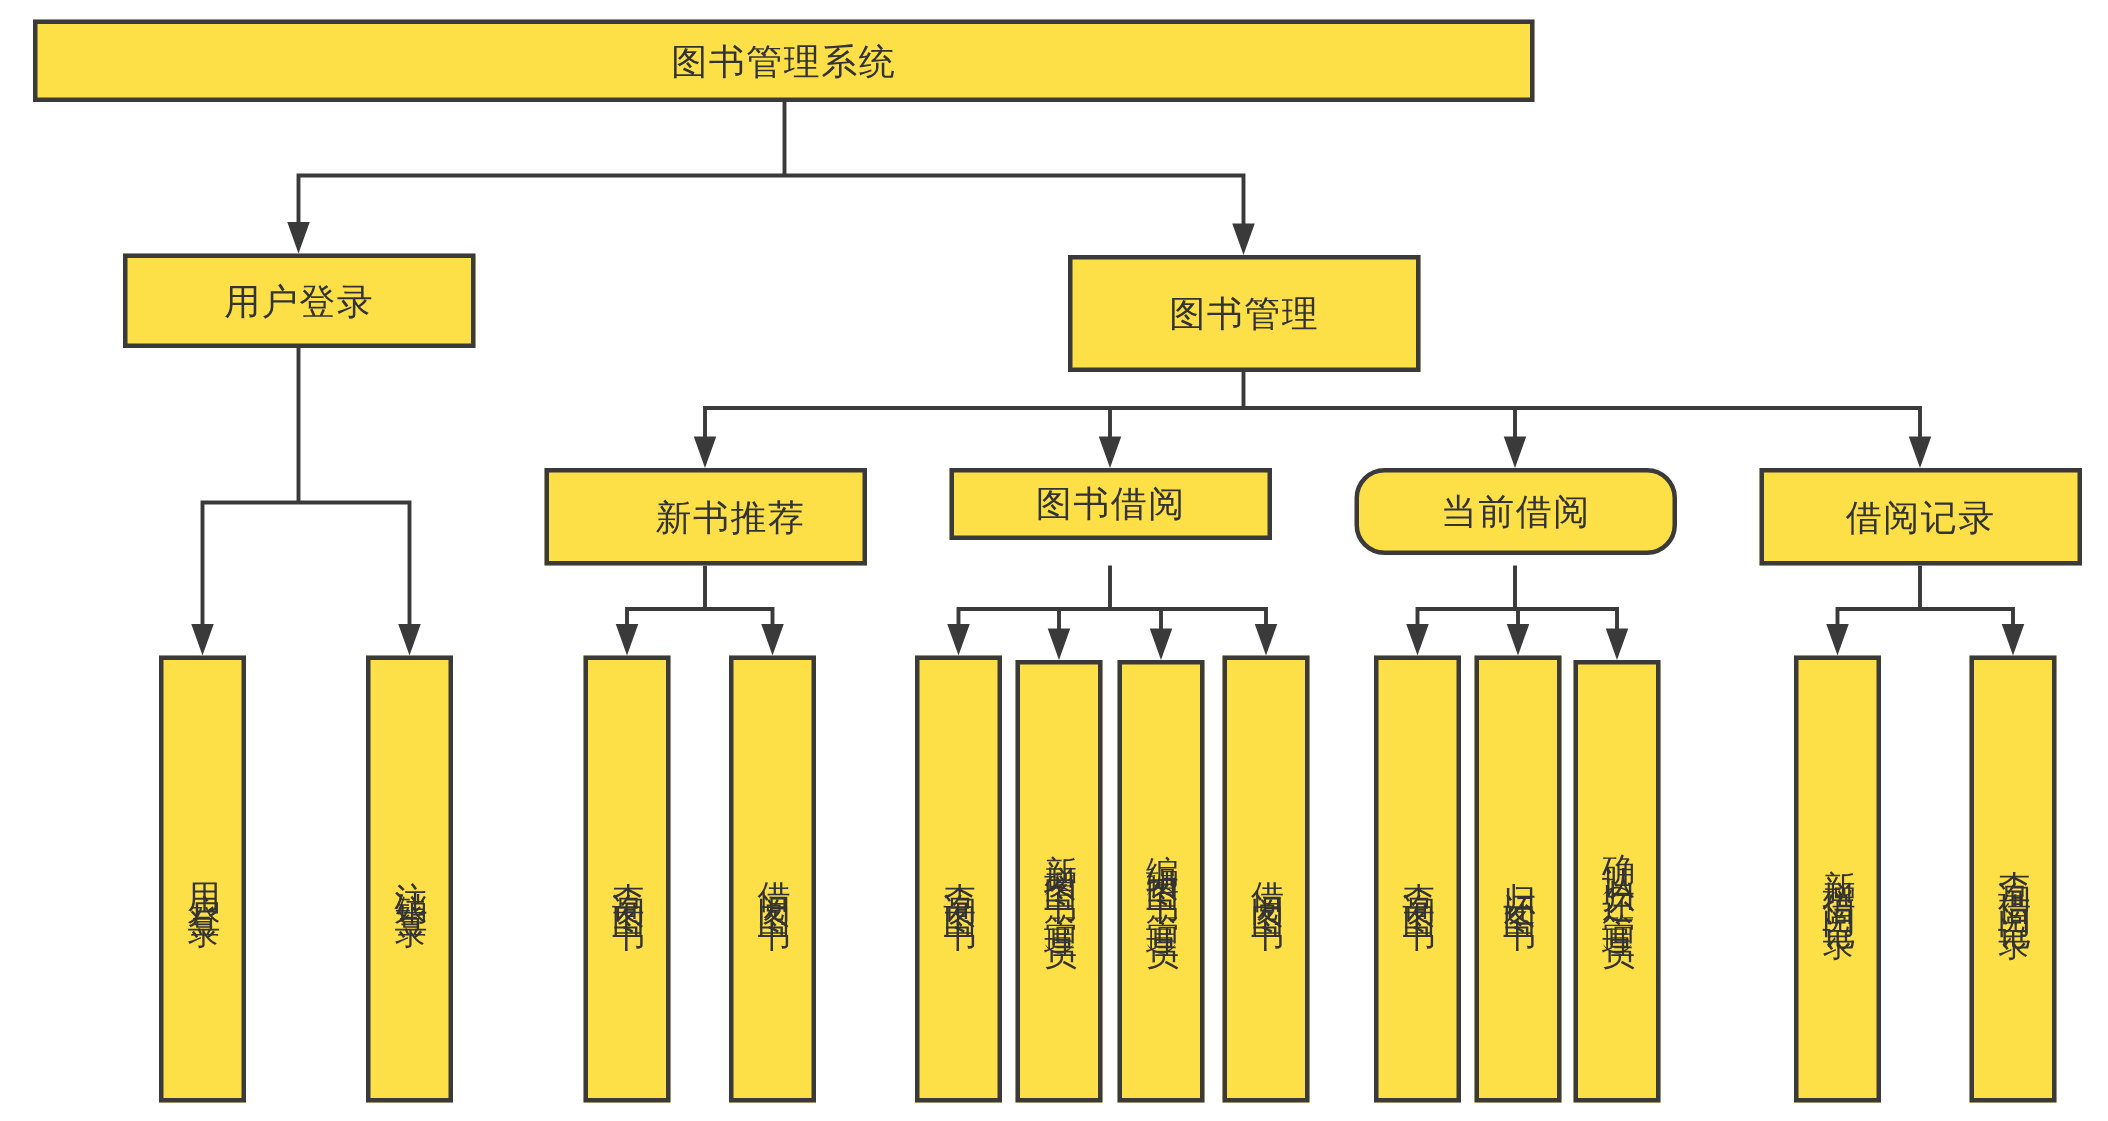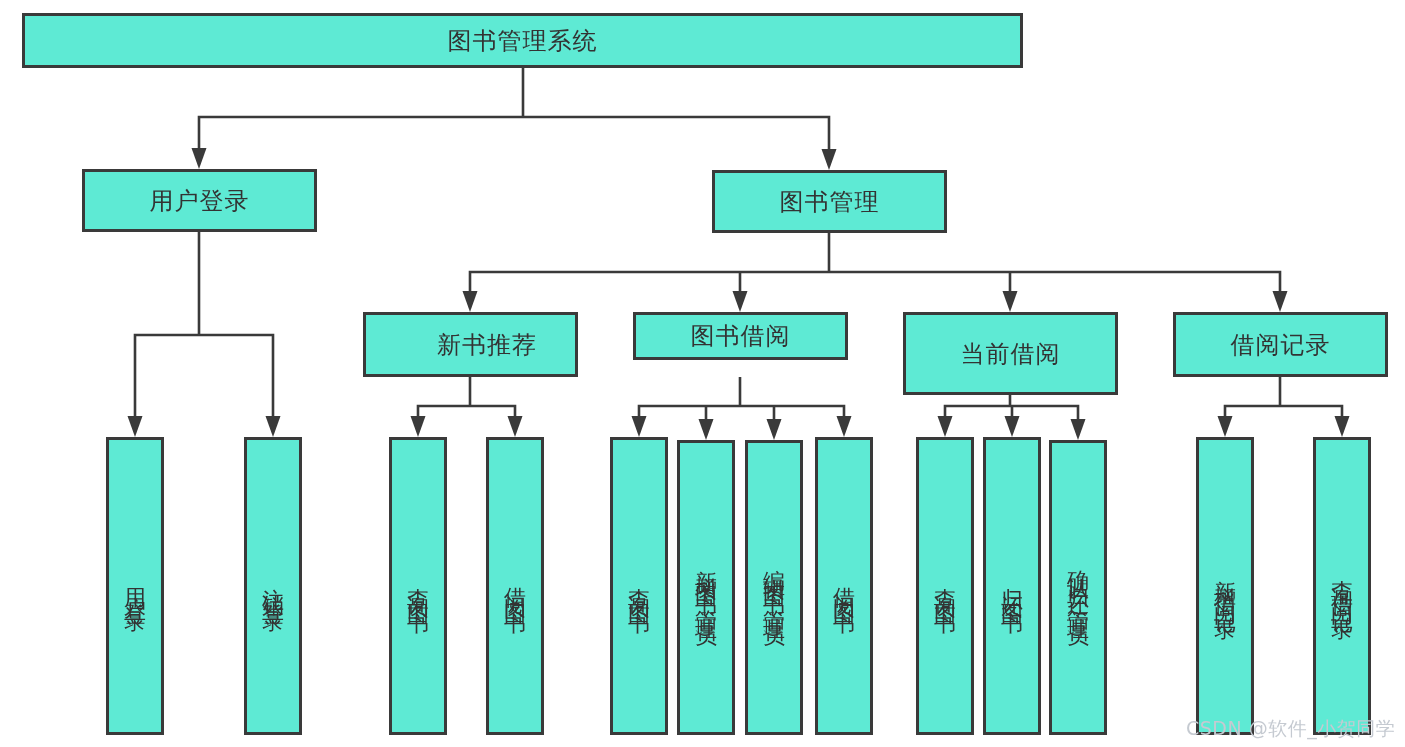--- a/index.html
+++ b/index.html
@@ -14,21 +14,21 @@
   }
   .wires {
     position: absolute;
     left: 0; top: 0;
     width: 1405px; height: 747px;
     z-index: 1;
   }
   .node {
     position: absolute;
     box-sizing: border-box;
-    background: #5eead4;
+    background: #fde047;
     border: 3px solid #3a3a3a;
     display: flex;
     align-items: center;
     justify-content: center;
     z-index: 2;
   }
   .hlabel {
     font-size: 24px;
     letter-spacing: 1px;
     color: #333333;
@@ -104,31 +104,31 @@
     </g>
   </svg>
 
   <div class="node" style="left:22px; top:13px; width:1001px; height:55px;">
     <span class="hlabel">图书管理系统</span>
   </div>
 
   <div class="node" style="left:82px; top:169px; width:235px; height:63px;">
     <span class="hlabel">用户登录</span>
   </div>
-  <div class="node" style="left:712px; top:170px; width:235px; height:63px;">
+  <div class="node" style="left:712px; top:170px; width:235px; height:78px;">
     <span class="hlabel">图书管理</span>
   </div>
 
   <div class="node" style="left:363px; top:312px; width:215px; height:65px;padding-left:33px;">
     <span class="hlabel">新书推荐</span>
   </div>
   <div class="node" style="left:633px; top:312px; width:215px; height:48px;">
     <span class="hlabel">图书借阅</span>
   </div>
-  <div class="node" style="left:903px; top:312px; width:215px; height:83px;">
+  <div class="node" style="left:903px; top:312px; width:215px; height:58px;border-radius:20px;">
     <span class="hlabel">当前借阅</span>
   </div>
   <div class="node" style="left:1173px; top:312px; width:215px; height:65px;">
     <span class="hlabel">借阅记录</span>
   </div>
 
   <div class="node leaf" style="left:106px;">
     <span class="vlabel">用户登录</span>
   </div>
   <div class="node leaf" style="left:244px;">
@@ -165,15 +165,14 @@
     <span class="vlabel">确认归还（管理员）</span>
   </div>
 
   <div class="node leaf" style="left:1196px;">
     <span class="vlabel">新增借阅记录</span>
   </div>
   <div class="node leaf" style="left:1313px;">
     <span class="vlabel">查询借阅记录</span>
   </div>
 
-  <div class="watermark">CSDN @软件_小贺同学</div>
 
 </div>
 
 </body></html>

